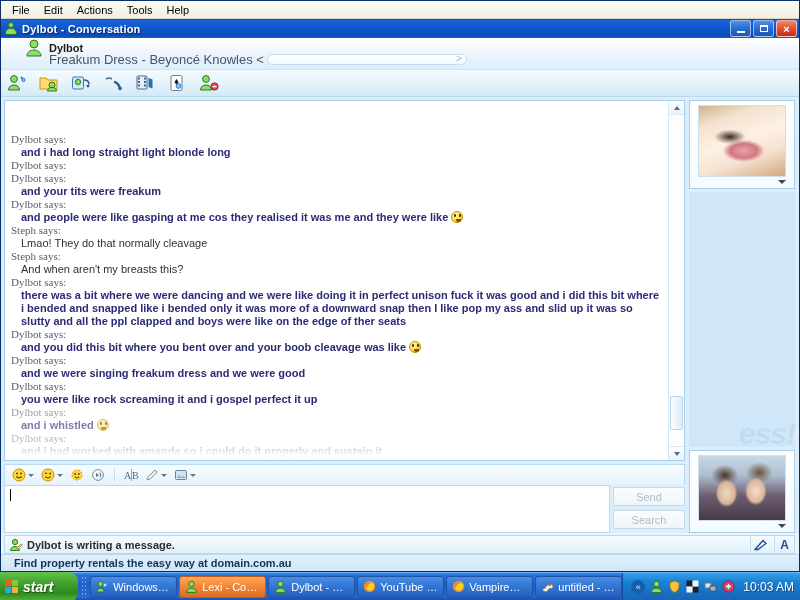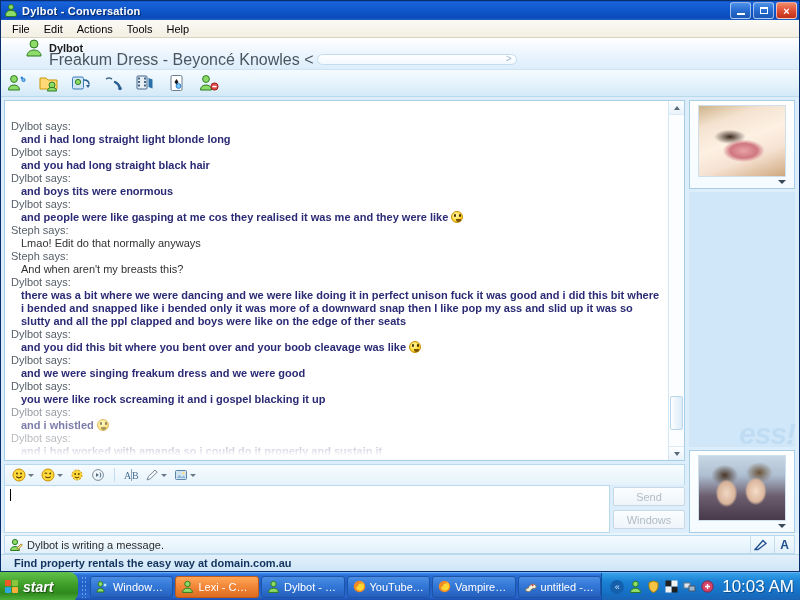--- a/index.html
+++ b/index.html
@@ -87,21 +87,21 @@
   #contactbar {
     flex: 0 0 32px; height:32px;
     background: linear-gradient(180deg,#ffffff 0%, #eaf4fd 55%, #dceefb 100%);
     display:flex; padding: 0 23px;
     border-bottom: 1px solid #cfe3f2;
   }
   #contactbar .c-icon { width:20px; height:20px; margin-right:5px; flex:0 0 20px; }
   #contactbar .c-info { display:flex; flex-direction:column; justify-content:center; flex:1 1 auto; }
   #contactbar .c-name { font-weight:bold; font-size:11px; color:#1a1a1a; line-height:12px;}
   #contactbar .c-psm-row { display:flex; align-items:center; gap:3px; line-height:12px;}
-  #contactbar .c-psm { font-size:16px; color:#4a5560; }
+  #contactbar .c-psm { font-size:13px; color:#4a5560; }
   #contactbar .c-pill {
     display:inline-block; width:200px; height:11px;
     border:1px solid #c6dcee; border-radius:6px;
     background: linear-gradient(180deg,#ffffff,#f2f9ff);
     position:relative;
   }
   #contactbar .c-pill .arrow { position:absolute; right:4px; top:-2px; color:#9fb8cc; font-size:10px; }
 
   
   #toolbar {
@@ -128,21 +128,21 @@
   }
   #history {
     flex: 1 1 auto; overflow:hidden; position:relative;
     padding: 2px 4px 0 6px;
     background:#fff;
   }
   #history-inner { position:absolute; left:6px; right:4px; bottom:2px; }
   .msg { margin:0 0 0 0; }
   .who {
     color:#58606a; font-size:11px; line-height:13px;
-    font-family:Liberation Sans, sans-serif;
+    font-family:Liberation Serif, serif;
   }
   .body-txt {
     color:#2b2b75; font-weight:bold; font-size:11px; line-height:13px;
     padding-left:10px; margin-bottom:0px; word-wrap:break-word;
   }
   .msg.steph .body-txt { font-weight:normal; color:#30302f; }
   .msg.gap .body-txt { }
   .msg.f1 { opacity:.62; }
   .msg.f2 { opacity:.42; }
   .emo {
@@ -214,21 +214,21 @@
     color:#b0bcc6; font-size:11px; display:flex; align-items:center; justify-content:center;
   }
 
   
   #statusbar {
     flex:0 0 19px; height:19px; margin: 2px 4px 0 3px;
     background: linear-gradient(180deg,#f4fbff,#e2f0fa);
     border:1px solid #b8d9ee;
     display:flex; align-items:center; padding-left:4px; gap:4px;
   }
-  #statusbar .sb-text { font-size:11px; color:#2c2c2c; flex:1 1 auto; }
+  #statusbar .sb-text { font-size:11px; color:#2c2c2c; flex:1 1 auto;font-weight:bold; }
   .sb-btn {
     width:20px; height:17px; border-left:1px solid #c3dcee;
     display:flex; align-items:center; justify-content:center;
     color:#1d4f8f; font-size:12px; font-weight:bold;
   }
 
   
   #adbar {
     flex:0 0 17px; height:17px;
     background: linear-gradient(180deg,#e2f0fa,#cfe6f7);
@@ -319,59 +319,59 @@
     border-color:#c05a16;
   }
   .task .tlabel { overflow:hidden; text-overflow:ellipsis; }
   .ticon { width:13px;height:13px; flex:0 0 13px; position:relative;}
   #tray {
     flex:0 0 auto; height:28px; display:flex; align-items:center; gap:5px;
     padding:0 6px 0 8px;
     background: linear-gradient(180deg,#36a2e8 0%, #1b82d6 30%, #1670c4 70%, #1a62b4 100%);
     border-left:1px solid #0f4f9c;
   }
-  #tray .clock { color:#fff; font-size:17px; margin-left:3px; text-shadow:1px 1px 0 rgba(0,0,0,.3); }
+  #tray .clock { color:#fff; font-size:12px; margin-left:3px; text-shadow:1px 1px 0 rgba(0,0,0,.3); }
   .tray-ico { width:13px;height:13px; border-radius:2px; position:relative;}
   .tray-chev { width:14px;height:14px;border-radius:50%;background:#1460ad;color:#cfe7ff;
     display:flex;align-items:center;justify-content:center;font-size:9px;}
 </style>
 </head>
 <body>
 
 <div id="desktop">
 
   <div id="window">
 
-    <div id="titlebar">
-      <div class="t-icon">
-        <div class="msn-buddy">
-            <div class="head"></div>
-            <div class="body"></div>
-          </div>
-      </div>
-      <div class="t-text">Dylbot  - Conversation</div>
-      <div class="t-buttons">
-        <div class="winbtn">
-            <span class="glyph-min"></span>
-          </div>
-        <div class="winbtn">
-            <span class="glyph-max"></span>
-          </div>
-        <div class="winbtn close">
-          <span class="glyph-x">×</span>
-        </div>
-      </div>
-    </div>
-
     <div id="menubar">
       <div class="mi">File</div>
       <div class="mi">Edit</div>
       <div class="mi">Actions</div>
       <div class="mi">Tools</div>
       <div class="mi">Help</div>
+    </div>
+
+    <div id="titlebar">
+      <div class="t-icon">
+        <div class="msn-buddy">
+            <div class="head"></div>
+            <div class="body"></div>
+          </div>
+      </div>
+      <div class="t-text">Dylbot  - Conversation</div>
+      <div class="t-buttons">
+        <div class="winbtn">
+            <span class="glyph-min"></span>
+          </div>
+        <div class="winbtn">
+            <span class="glyph-max"></span>
+          </div>
+        <div class="winbtn close">
+          <span class="glyph-x">×</span>
+        </div>
+      </div>
     </div>
 
     <div id="contactbar">
       <div class="c-icon">
         <svg width="20" height="20" viewBox="0 0 20 20">
           <ellipse cx="10" cy="6" rx="4" ry="4" fill="#8ddc6a" stroke="#2e7b20"></ellipse>
           <path d="M3 18c0-4 3.5-6 7-6s7 2 7 6z" fill="#8ddc6a" stroke="#2e7b20"></path>
         </svg>
       </div>
       <div class="c-info">
@@ -451,53 +451,52 @@
 
         <div id="history-wrap">
           <div id="history">
             <div id="history-inner">
                 <div class="msg">
                   <div class="who">Dylbot says:</div>
                   <div class="body-txt">and i had long straight light blonde long</div>
                 </div>
                 <div class="msg">
                   <div class="who">Dylbot says:</div>
-                  <div class="body-txt">and you had long straight black hair</div>
                 </div>
                 <div class="msg">
                   <div class="who">Dylbot says:</div>
-                  <div class="body-txt">and boys tits were enormous</div>
+                  <div class="body-txt">and your tits were freakum</div>
                 </div>
                 <div class="msg gap">
                   <div class="who">Dylbot says:</div>
                   <div class="body-txt">and people were like gasping at me cos they realised it was me and they were like<span class="emo"></span></div>
                 </div>
                 <div class="msg steph">
                   <div class="who">Steph says:</div>
-                  <div class="body-txt">Lmao! Edit do that normally anyways</div>
+                  <div class="body-txt">Lmao! They do that normally cleavage</div>
                 </div>
                 <div class="msg steph">
                   <div class="who">Steph says:</div>
                   <div class="body-txt">And when aren't my breasts this?</div>
                 </div>
                 <div class="msg">
                   <div class="who">Dylbot says:</div>
                   <div class="body-txt">there was a bit where we were dancing and we were like doing it in perfect unison fuck it was good and i did this bit where i bended and snapped like i bended only it was more of a downward snap then I like pop my ass and slid up it was so slutty and all the ppl clapped and boys were like on the edge of ther seats</div>
                 </div>
                 <div class="msg gap">
                   <div class="who">Dylbot says:</div>
                   <div class="body-txt">and you did this bit where you bent over and your boob cleavage was like<span class="emo"></span></div>
                 </div>
                 <div class="msg">
                   <div class="who">Dylbot says:</div>
                   <div class="body-txt">and we were singing freakum dress and we were good</div>
                 </div>
                 <div class="msg">
                   <div class="who">Dylbot says:</div>
-                  <div class="body-txt">you were like rock screaming it and i gospel blacking it up</div>
+                  <div class="body-txt">you were like rock screaming it and i gospel perfect it up</div>
                 </div>
                 <div class="msg gap f1">
                   <div class="who">Dylbot says:</div>
                   <div class="body-txt">and i whistled<span class="emo"></span></div>
                 </div>
                 <div class="msg f2">
                   <div class="who">Dylbot says:</div>
                   <div class="body-txt">and i had worked with amanda so i could do it properly and sustain it</div>
                 </div>
               </div>
@@ -586,21 +585,21 @@
             <span class="caret-dn"></span>
           </div>
         </div>
 
         <div id="compose-row">
           <div id="compose-box">
             <span></span><span id="caret"></span>
           </div>
           <div id="send-col">
             <div class="sendbtn">Send</div>
-            <div class="sendbtn">Windows</div>
+            <div class="sendbtn">Search</div>
           </div>
         </div>
 
       </div>
 
       <div id="side-col">
         <div class="side-card" id="dp-card">
           <div class="dp-frame">
             <div class="pic-blonde"></div>
           </div>

